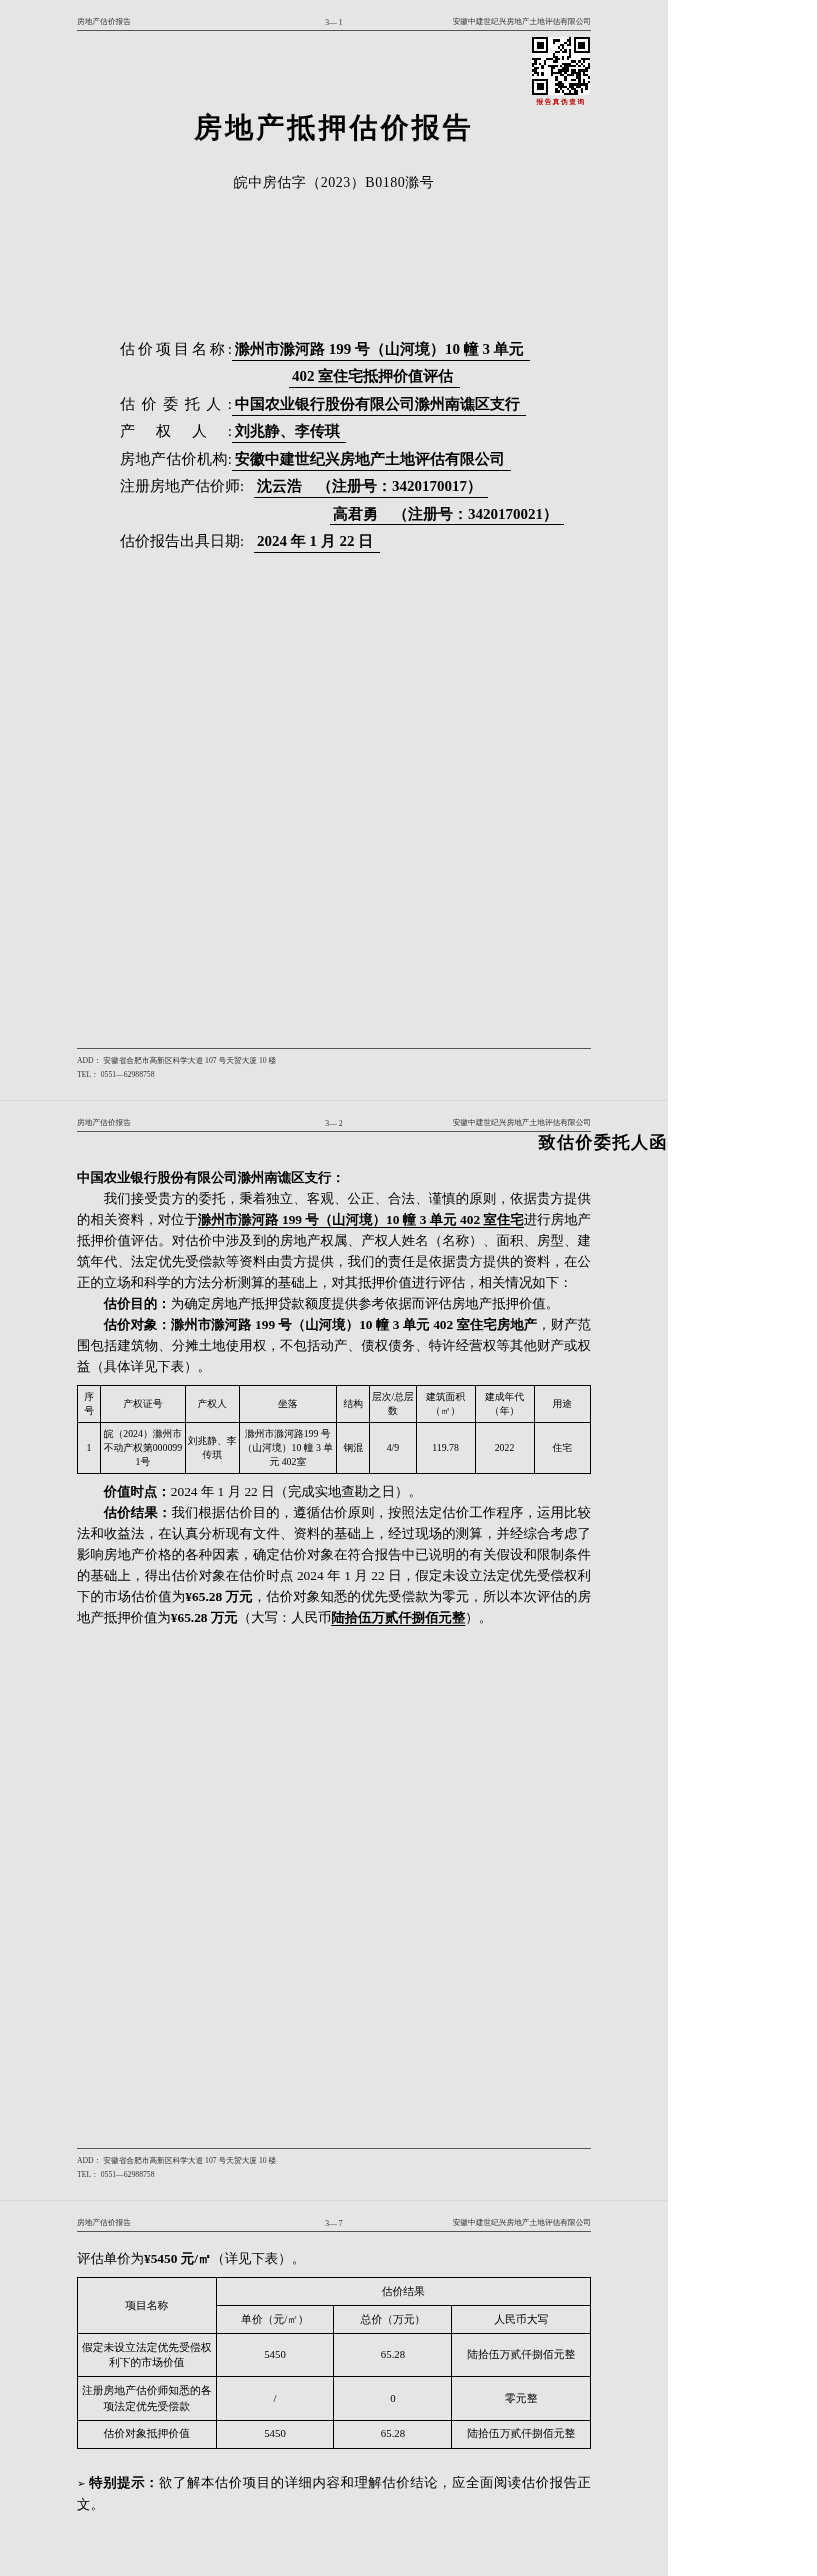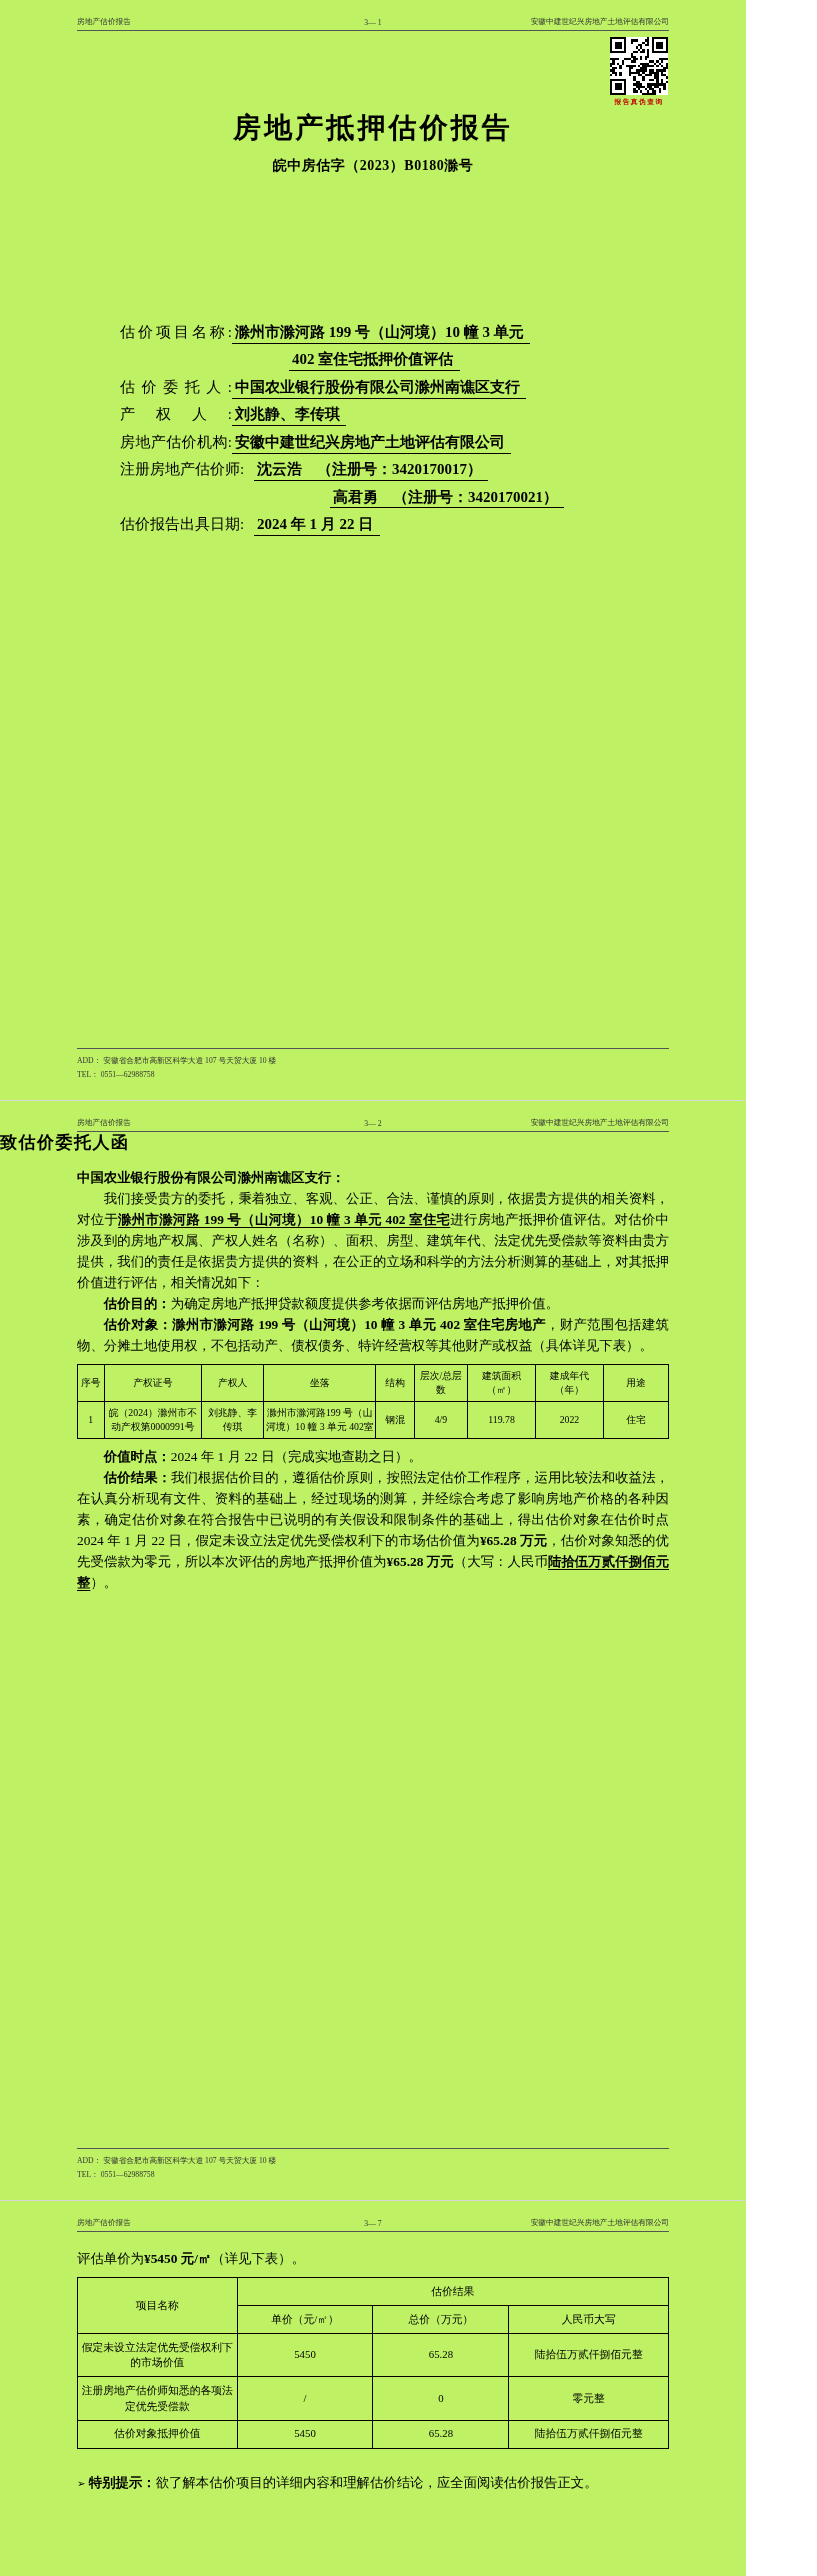--- a/index.html
+++ b/index.html
@@ -2,21 +2,21 @@
 <html style="font-size:8.2px"><head>
 <meta charset="utf-8">
 <style>
   * { margin:0; padding:0; box-sizing:border-box; }
   html,body { background:#ffffff; }
   body {
     width:818px;
     font-family:"Liberation Serif","DejaVu Serif",serif;
     color:#000;
   }
-  .page { position:relative; width:746px; height:1100px; background:#bef264; overflow:hidden; }
+  .page { position:relative; width:668px; height:1100px; background:#e5e5e5; overflow:hidden; }
   .page + .page { border-top:1px solid #d8d8d8; }
 
   
   .phead {
     position:absolute; top:12.4px; left:77px; right:77px; height:18.5px;
     border-bottom:0.5px solid #555; font-size:7.7px; color:#333;
     display:flex; justify-content:space-between; align-items:flex-end; padding-bottom:2.6px;
   }
   .ph-center { position:absolute; left:0; right:0; bottom:2.6px; text-align:center; }
   .pfoot {
@@ -25,33 +25,33 @@
     font-size:7.7px; color:#333; line-height:14px;
   }
 
   
   .qr-wrap { position:absolute; top:37px; right:78px; width:58px; text-align:center; }
   .qr { width:58px; height:58px; }
   .qr svg { display:block; width:100%; height:100%; fill:#000; shape-rendering:crispEdges; background:#fff; }
   .qr-caption { margin-top:2.6px; font-size:6.7px; font-weight:bold; color:#c00000; letter-spacing:1.5px; white-space:nowrap; }
 
   .cover-title { padding-top:109px; text-align:center; font-size:28px; font-weight:bold; letter-spacing:3.1px; }
-  .cover-docno { margin-top:10px; text-align:center; font-size:14px; font-weight:bold; letter-spacing:0.5px; }
+  .cover-docno { margin-top:27px; text-align:center; font-size:14px; font-weight:normal; letter-spacing:0.5px; }
 
   .cover-form { margin:147px 77px 0 120px; font-size:15px; line-height:1.35; }
   .f-row { margin-bottom:5.7px; white-space:nowrap; }
   .f-label { display:inline-block; font-weight:normal; }
   .f-label.w218 { width:112px; text-align:justify; text-align-last:justify; }
   .f-label.w260 { width:134px; }
   .f-value { display:inline-block; font-weight:bold; border-bottom:1px solid #000; padding:0 6.2px 0.5px 3.1px; }
   .cont-a { margin-left:169px; }
   .cont-b { margin-left:210px; }
 
   
-  .letter-title { padding-top:30px; text-align:left; font-size:17px; font-weight:bold; letter-spacing:1.5px; }
+  .letter-title { padding-top:30px; text-align:right; font-size:17px; font-weight:bold; letter-spacing:1.5px; }
   .body2 { margin:13.4px 77px 0; font-size:13.4px; line-height:21px; text-align:justify; }
   .addressee { font-weight:bold; }
   .para { text-indent:2em; }
   .lead { font-weight:bold; }
   .addr { font-weight:bold; text-decoration:underline; text-underline-offset:2.6px; }
   .amt { font-weight:bold; }
   .cap { font-weight:bold; text-decoration:underline; text-underline-offset:2.6px; }
 
   table.props {
     width:100%; border-collapse:collapse; table-layout:fixed;

